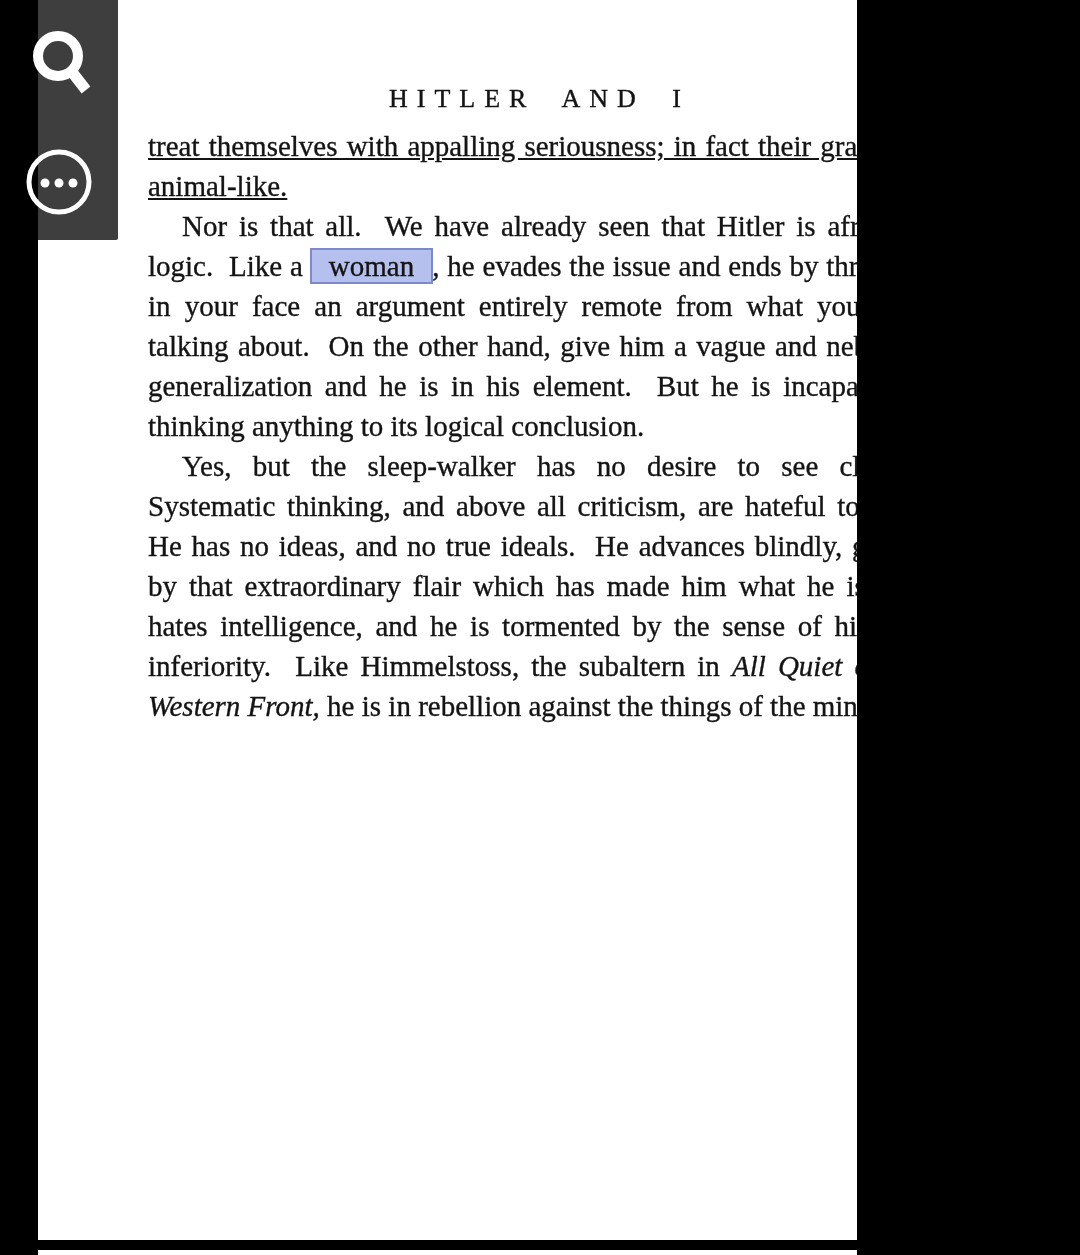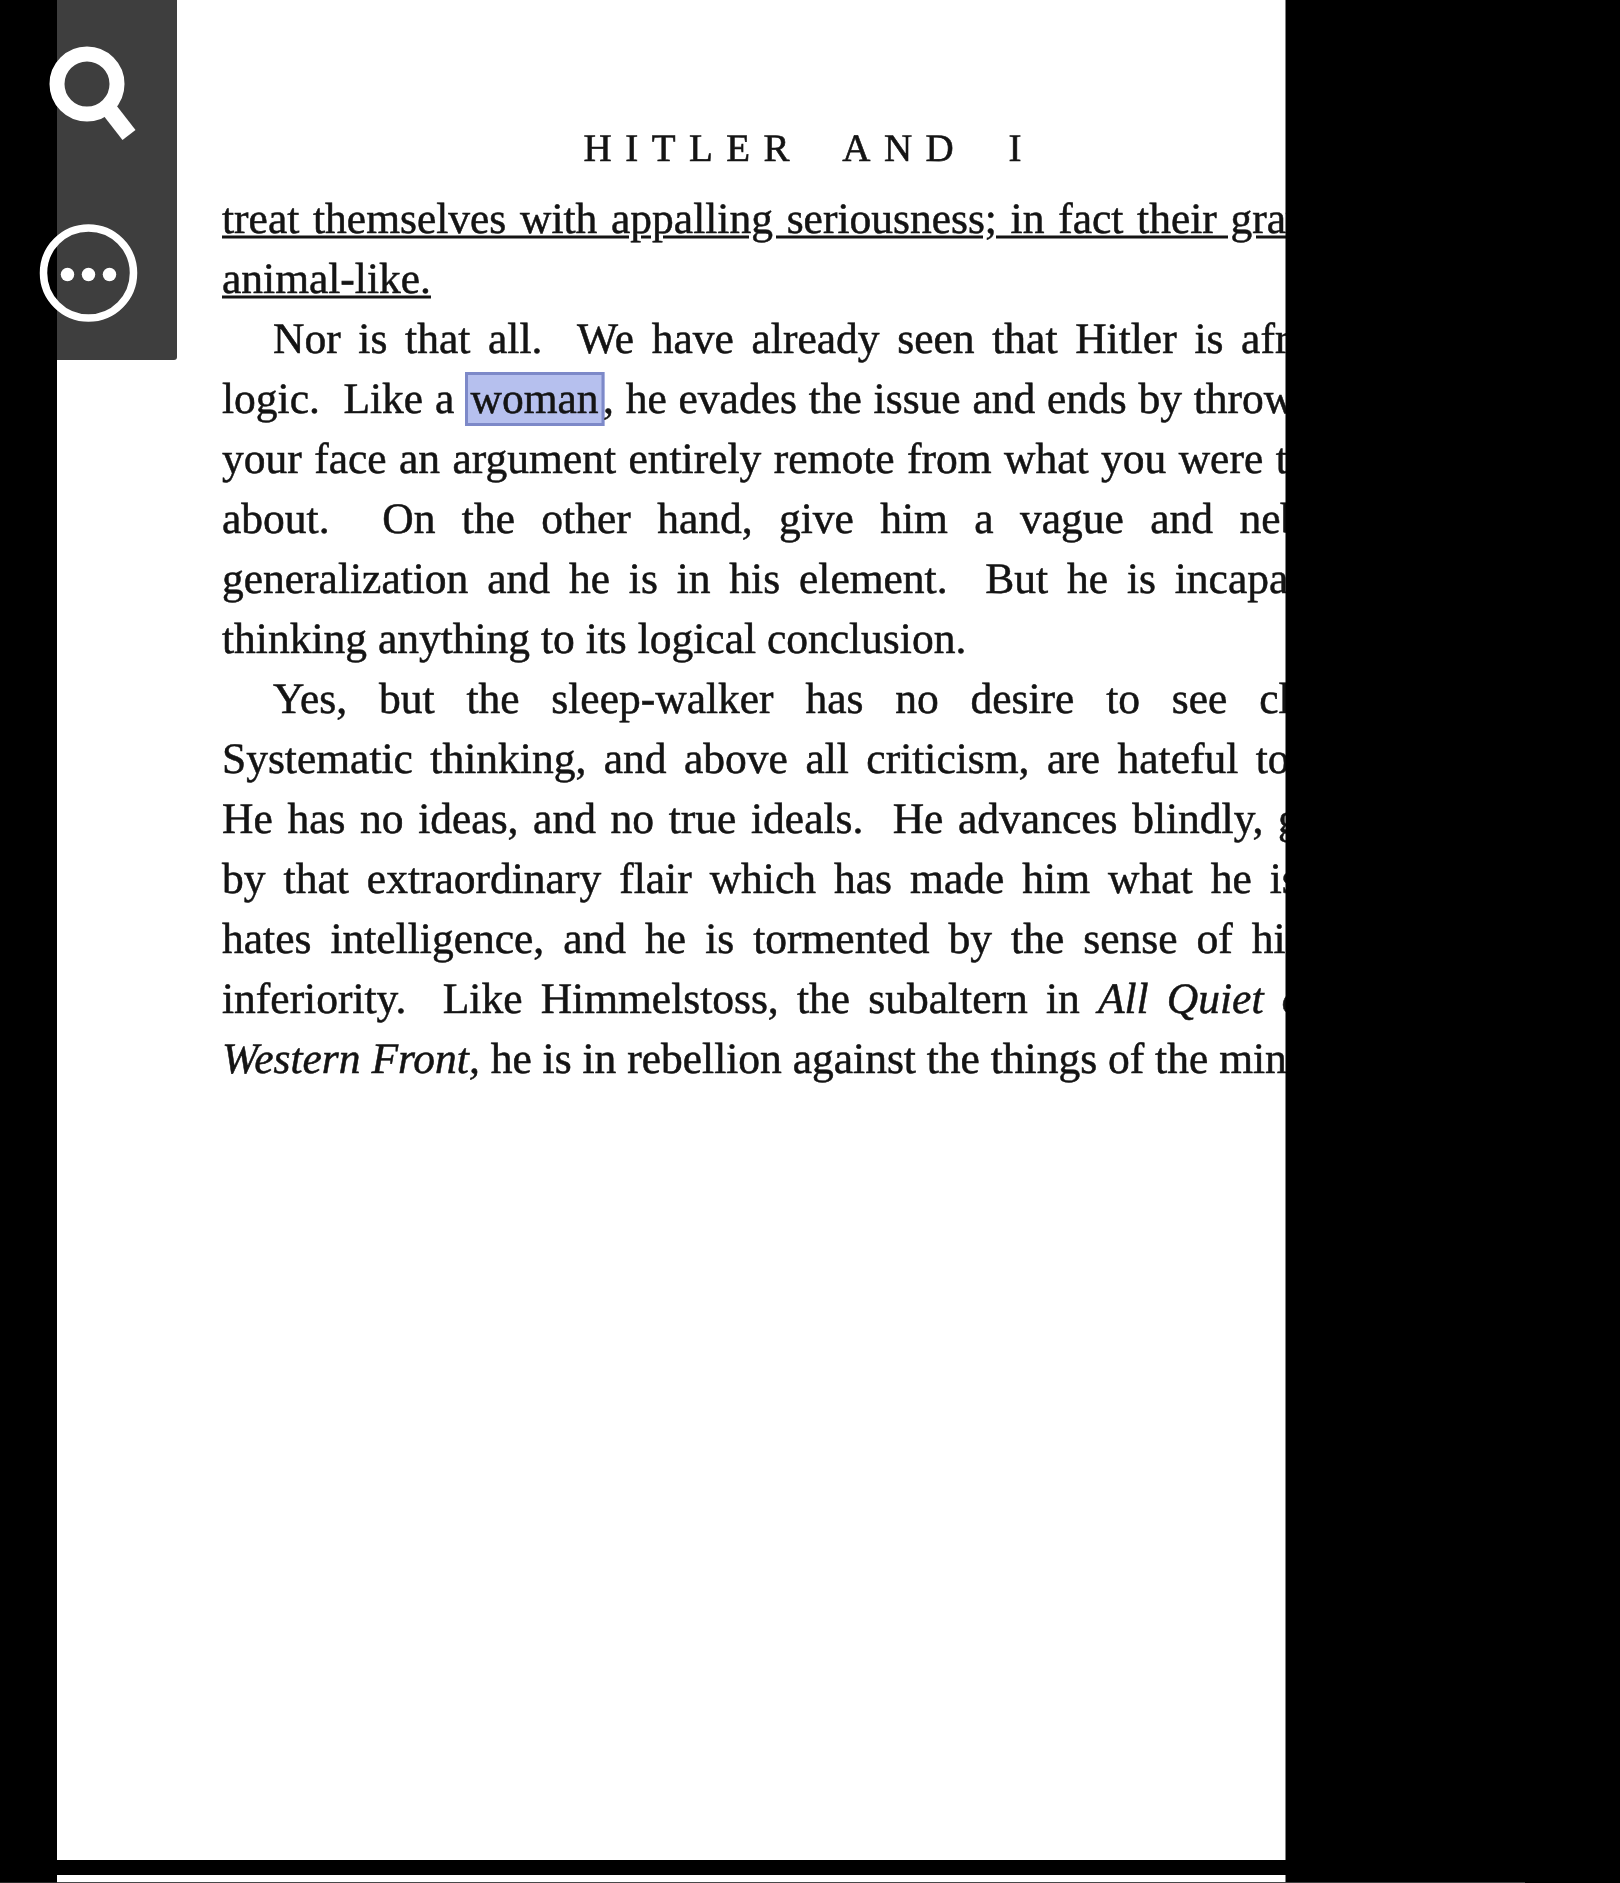--- a/index.html
+++ b/index.html
@@ -36,21 +36,21 @@
     line-height: 40px;
     text-align: justify;
     text-indent: 34px;
     margin: 0;
     -webkit-text-stroke: 0.35px;
   }
   .page-body p.noindent { text-indent: 0; text-decoration: underline; }
   .hl {
     background: var(--highlight_bg, #b6c0ee);
     border: 2px solid var(--highlight_border, #7d89c8);
-    padding: 0 2px;
+    padding: 0 17px;
     margin: -2px -1px;
   }
   .italic { font-style: italic; }
 
   .toolbar {
     position: absolute;
     left: 38px; top: 0;
     width: 80px; height: 240px;
     background: var(--panel, #3e3e3e);
     border-radius: 0 0 2px 0;

